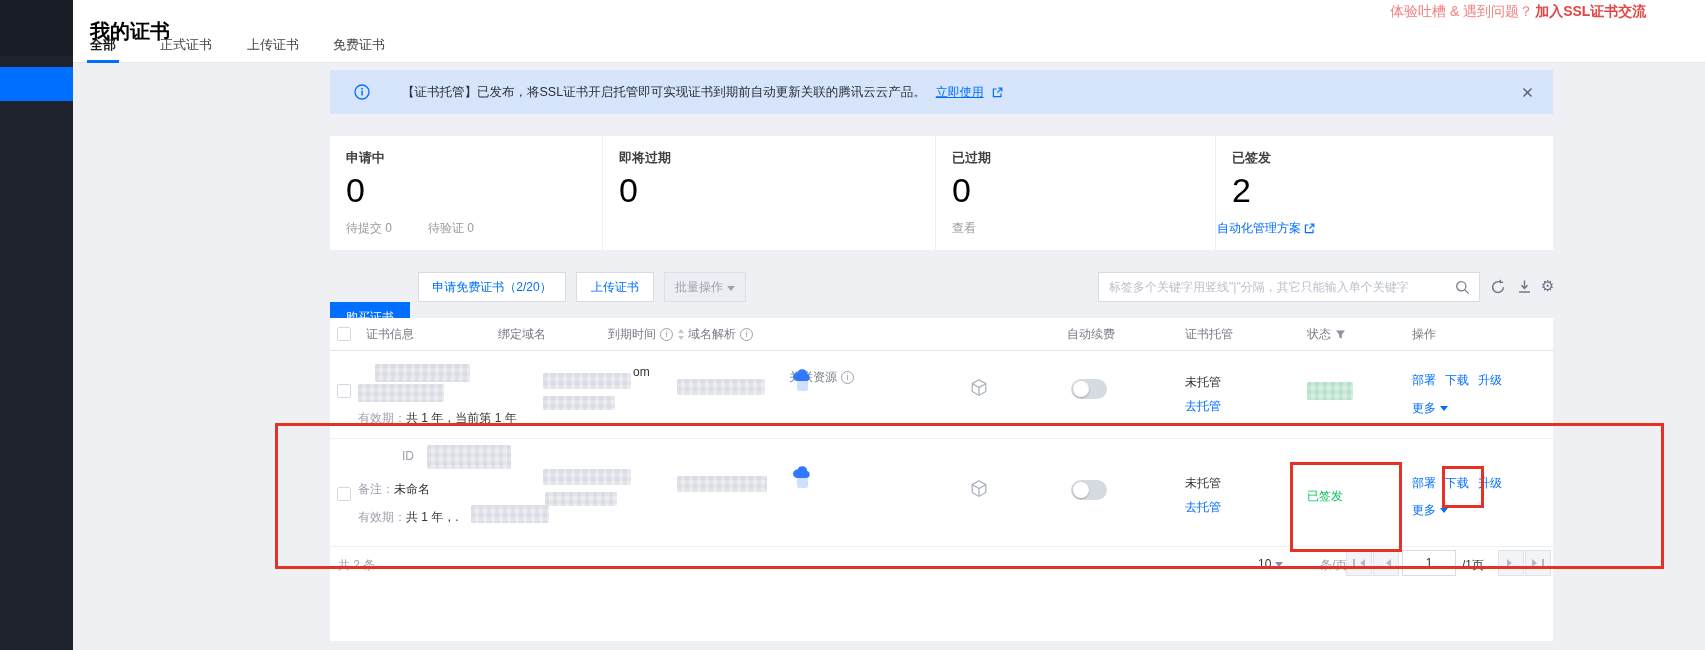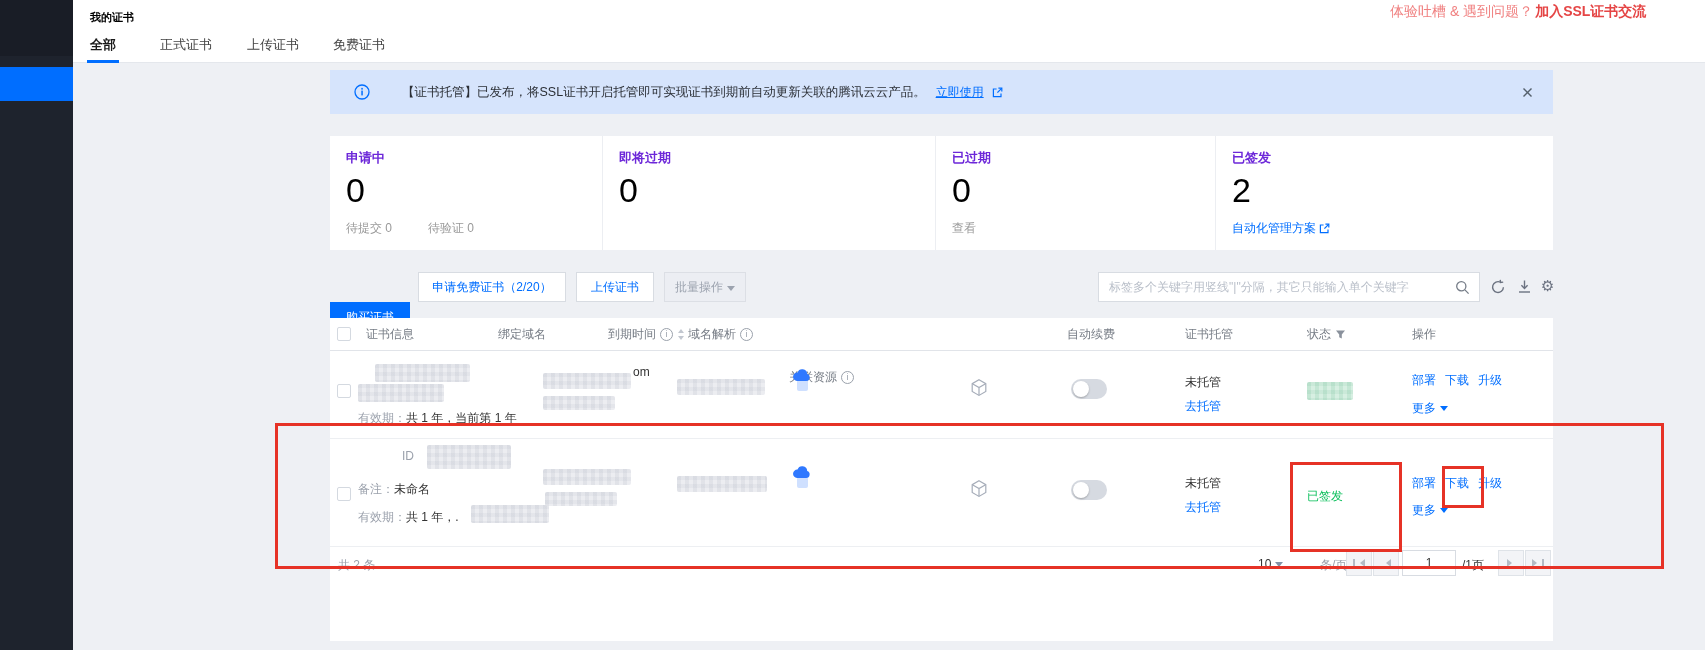--- a/index.html
+++ b/index.html
@@ -7,43 +7,43 @@
        font-family:"Liberation Sans","DejaVu Sans",sans-serif;font-size:12px;color:#333;}
   #app{position:relative;width:1705px;height:650px;overflow:hidden;background:#eef0f4;}
 
   
   .sidebar{position:absolute;left:0;top:0;width:73px;height:650px;background:#1e232d;}
   .sidebar-topseg{position:absolute;left:0;top:0;width:73px;height:56px;background:#191d26;}
   .sidebar-active{position:absolute;left:0;top:67px;width:73px;height:34px;background:#006eff;cursor:pointer;}
 
   
   .band{position:absolute;left:73px;top:0;width:1632px;height:62px;background:#fff;border-bottom:1px solid #e4e7ec;}
-  .page-title{position:absolute;left:17px;top:10px;font-size:11px;font-weight:bold;color:#000;}
+  .page-title{position:absolute;left:17px;top:18px;font-size:20px;font-weight:bold;color:#000;}
   .notice{position:absolute;left:1317px;top:3px;font-size:14px;color:#f08080;white-space:nowrap;}
   .notice a{color:#e54545;font-weight:bold;text-decoration:none;margin-left:2px;}
   .tab{position:absolute;top:36px;font-size:13px;color:#444;cursor:pointer;}
   .tab.active{color:#1a1a1a;font-weight:bold;}
   .tab.active::after{content:"";position:absolute;left:-3px;right:-3px;bottom:-9px;height:3px;background:#006eff;}
 
   
   .banner{position:absolute;left:330px;top:70px;width:1223px;height:44px;background:#d6e4fc;
           display:flex;align-items:center;padding:0 20px 0 24px;box-sizing:border-box;}
   .banner-text{margin-left:32px;color:#2b2f36;font-size:12.5px;}
   .banner-link{margin-left:10px;color:#006eff;text-decoration:underline;cursor:pointer;display:inline-flex;align-items:center;gap:8px;}
   .banner-close{margin-left:auto;cursor:pointer;display:flex;align-items:center;}
 
   
   .stats{position:absolute;left:330px;top:136px;width:1223px;height:114px;background:#fff;
          display:grid;grid-template-columns:272px 333px 280px 338px;}
   .stat{position:relative;padding:13px 0 0 16px;box-sizing:border-box;}
   .stat + .stat{border-left:1px solid #eceef2;}
-  .stat-label{font-size:13px;font-weight:bold;color:#6d28d9;}
+  .stat-label{font-size:13px;font-weight:bold;color:#404040;}
   .stat-value{font-size:34px;line-height:42px;color:#000;margin-top:2px;}
   .stat-subs{position:absolute;left:16px;bottom:13px;display:flex;gap:36px;color:#999;}
-  .stat-link-blue{position:absolute;left:16px;bottom:13px;color:#006eff;cursor:pointer;display:inline-flex;align-items:center;gap:3px;text-align:right;}
+  .stat-link-blue{position:absolute;left:1px;bottom:13px;color:#006eff;cursor:pointer;display:inline-flex;align-items:center;gap:3px;text-align:right;}
   .stat-link-gray{position:absolute;left:16px;bottom:13px;color:#999;cursor:pointer;}
 
   
   .toolbar{position:absolute;left:330px;top:272px;width:1223px;height:30px;}
   .btn{position:absolute;top:0;height:30px;display:flex;align-items:center;justify-content:center;
        box-sizing:border-box;font-size:12px;cursor:pointer;}
   .btn-primary{background:#006eff;color:#fff;}
   .btn-plain{background:#fff;color:#006eff;border:1px solid #d8dce2;}
   .btn-disabled{background:#eceef3;color:#9ca3af;border:1px solid #dcdfe5;cursor:default;}
   .search{position:absolute;left:768px;top:0;width:382px;height:30px;background:#fff;border:1px solid #d8dce2;

